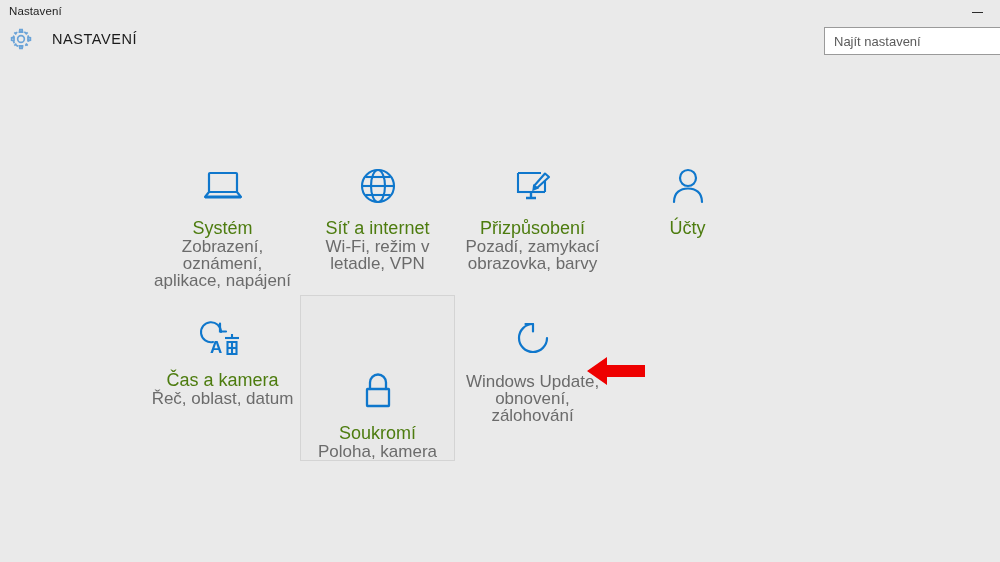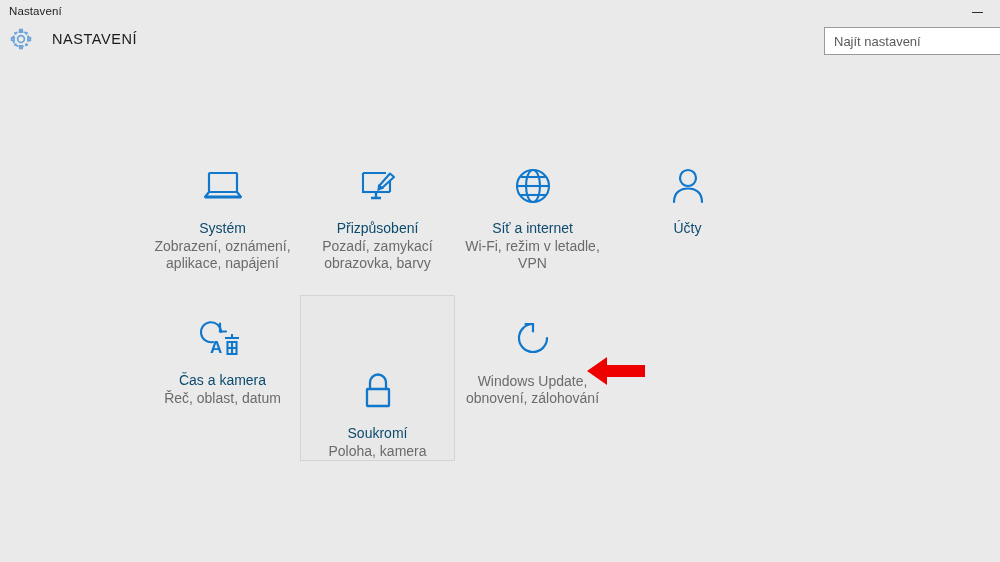--- a/index.html
+++ b/index.html
@@ -154,28 +154,28 @@
   }
 
   .tile-icon {
     height: 52px;
     display: flex;
     align-items: center;
     justify-content: center;
     margin-bottom: 7px;
   }
   .tile-title {
-    font-size: 14px;
-    color: #0c4a6e;
+    font-size: 18px;
+    color: #4d7c0f;
     text-align: center;
     line-height: 17px;
     max-width: 150px;
   }
   .tile-desc {
-    font-size: 14px;
+    font-size: 17px;
     color: #6b6b6b;
     text-align: center;
     line-height: 17px;
     max-width: 148px;
     margin-top: 1px;
   }
 
   
   .pointer-arrow {
     position: absolute;
@@ -239,52 +239,52 @@
             </g>
           </svg>
         </div>
         <div class="tile-title">Systém</div>
         <div class="tile-desc">Zobrazení, oznámení, aplikace, napájení</div>
       </div>
 
 
       <div class="tile">
         <div class="tile-icon">
+          <svg width="48" height="46" viewBox="0 0 48 46">
+            <g fill="none" stroke="#0f77cc" stroke-width="2.1">
+              <circle cx="24" cy="22" r="16"></circle>
+              <ellipse cx="24" cy="22" rx="7" ry="16"></ellipse>
+              <path d="M8 22 H40"></path>
+              <path d="M11.4 13 H36.6"></path>
+              <path d="M11.4 31 H36.6"></path>
+            </g>
+          </svg>
+        </div>
+        <div class="tile-title">Síť a internet</div>
+        <div class="tile-desc">Wi-Fi, režim v letadle, VPN</div>
+      </div>
+
+      <div class="tile">
+        <div class="tile-icon">
           <svg width="52" height="44" viewBox="0 0 52 44">
             <g fill="none" stroke="#0f77cc" stroke-width="2.1">
               <path d="M11 8 H34 M11 8 V27 H38 M38 27 V16"></path>
               <path d="M11 27 H38" stroke-width="2.1"></path>
               <path d="M24 27 V32 M19 33 H29" stroke-width="2.4"></path>
               <path d="M27 21 L38 8.5 L42 12 L30 23 Z" fill="#eaeaea" stroke-linejoin="round"></path>
               <path d="M27 21 L30 23 L26.5 24.5 Z" fill="#0f77cc"></path>
             </g>
           </svg>
         </div>
         <div class="tile-title">Přizpůsobení</div>
         <div class="tile-desc">Pozadí, zamykací obrazovka, barvy</div>
       </div>
 
       <div class="tile">
         <div class="tile-icon">
-          <svg width="48" height="46" viewBox="0 0 48 46">
-            <g fill="none" stroke="#0f77cc" stroke-width="2.1">
-              <circle cx="24" cy="22" r="16"></circle>
-              <ellipse cx="24" cy="22" rx="7" ry="16"></ellipse>
-              <path d="M8 22 H40"></path>
-              <path d="M11.4 13 H36.6"></path>
-              <path d="M11.4 31 H36.6"></path>
-            </g>
-          </svg>
-        </div>
-        <div class="tile-title">Síť a internet</div>
-        <div class="tile-desc">Wi-Fi, režim v letadle, VPN</div>
-      </div>
-
-      <div class="tile">
-        <div class="tile-icon">
           <svg width="46" height="46" viewBox="0 0 46 46">
             <g fill="none" stroke="#0f77cc" stroke-width="2.2">
               <circle cx="23" cy="14" r="8"></circle>
               <path d="M9 38 C9 28.5 15.5 24.5 23 24.5 C30.5 24.5 37 28.5 37 38" stroke-linecap="round"></path>
             </g>
           </svg>
         </div>
         <div class="tile-title">Účty</div>
       </div>
 

